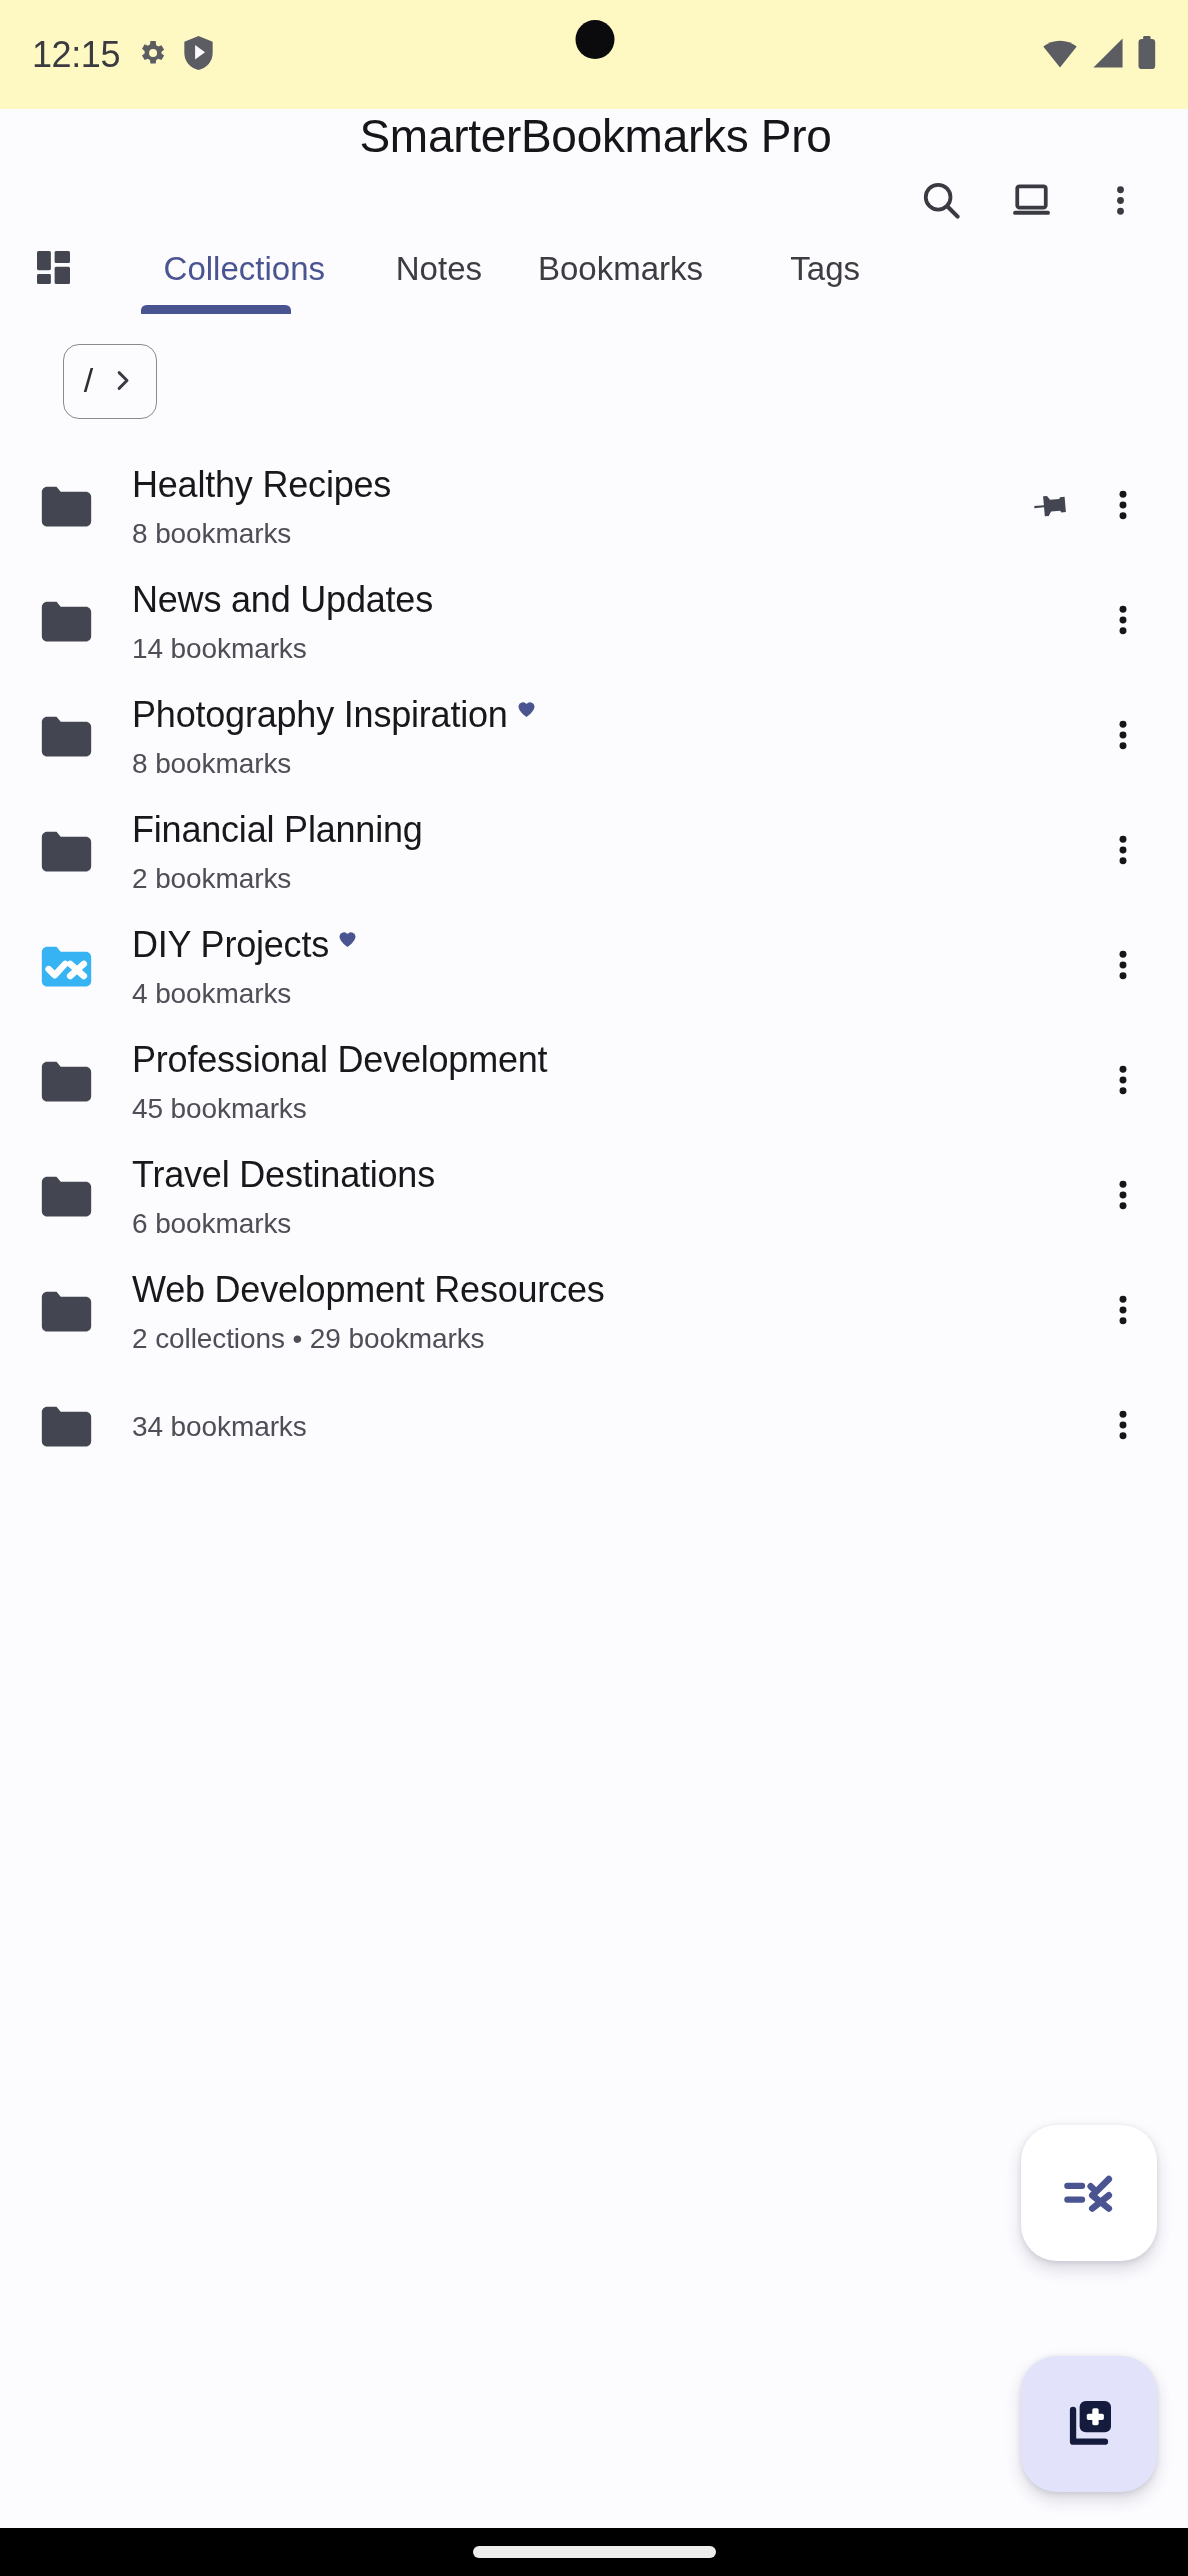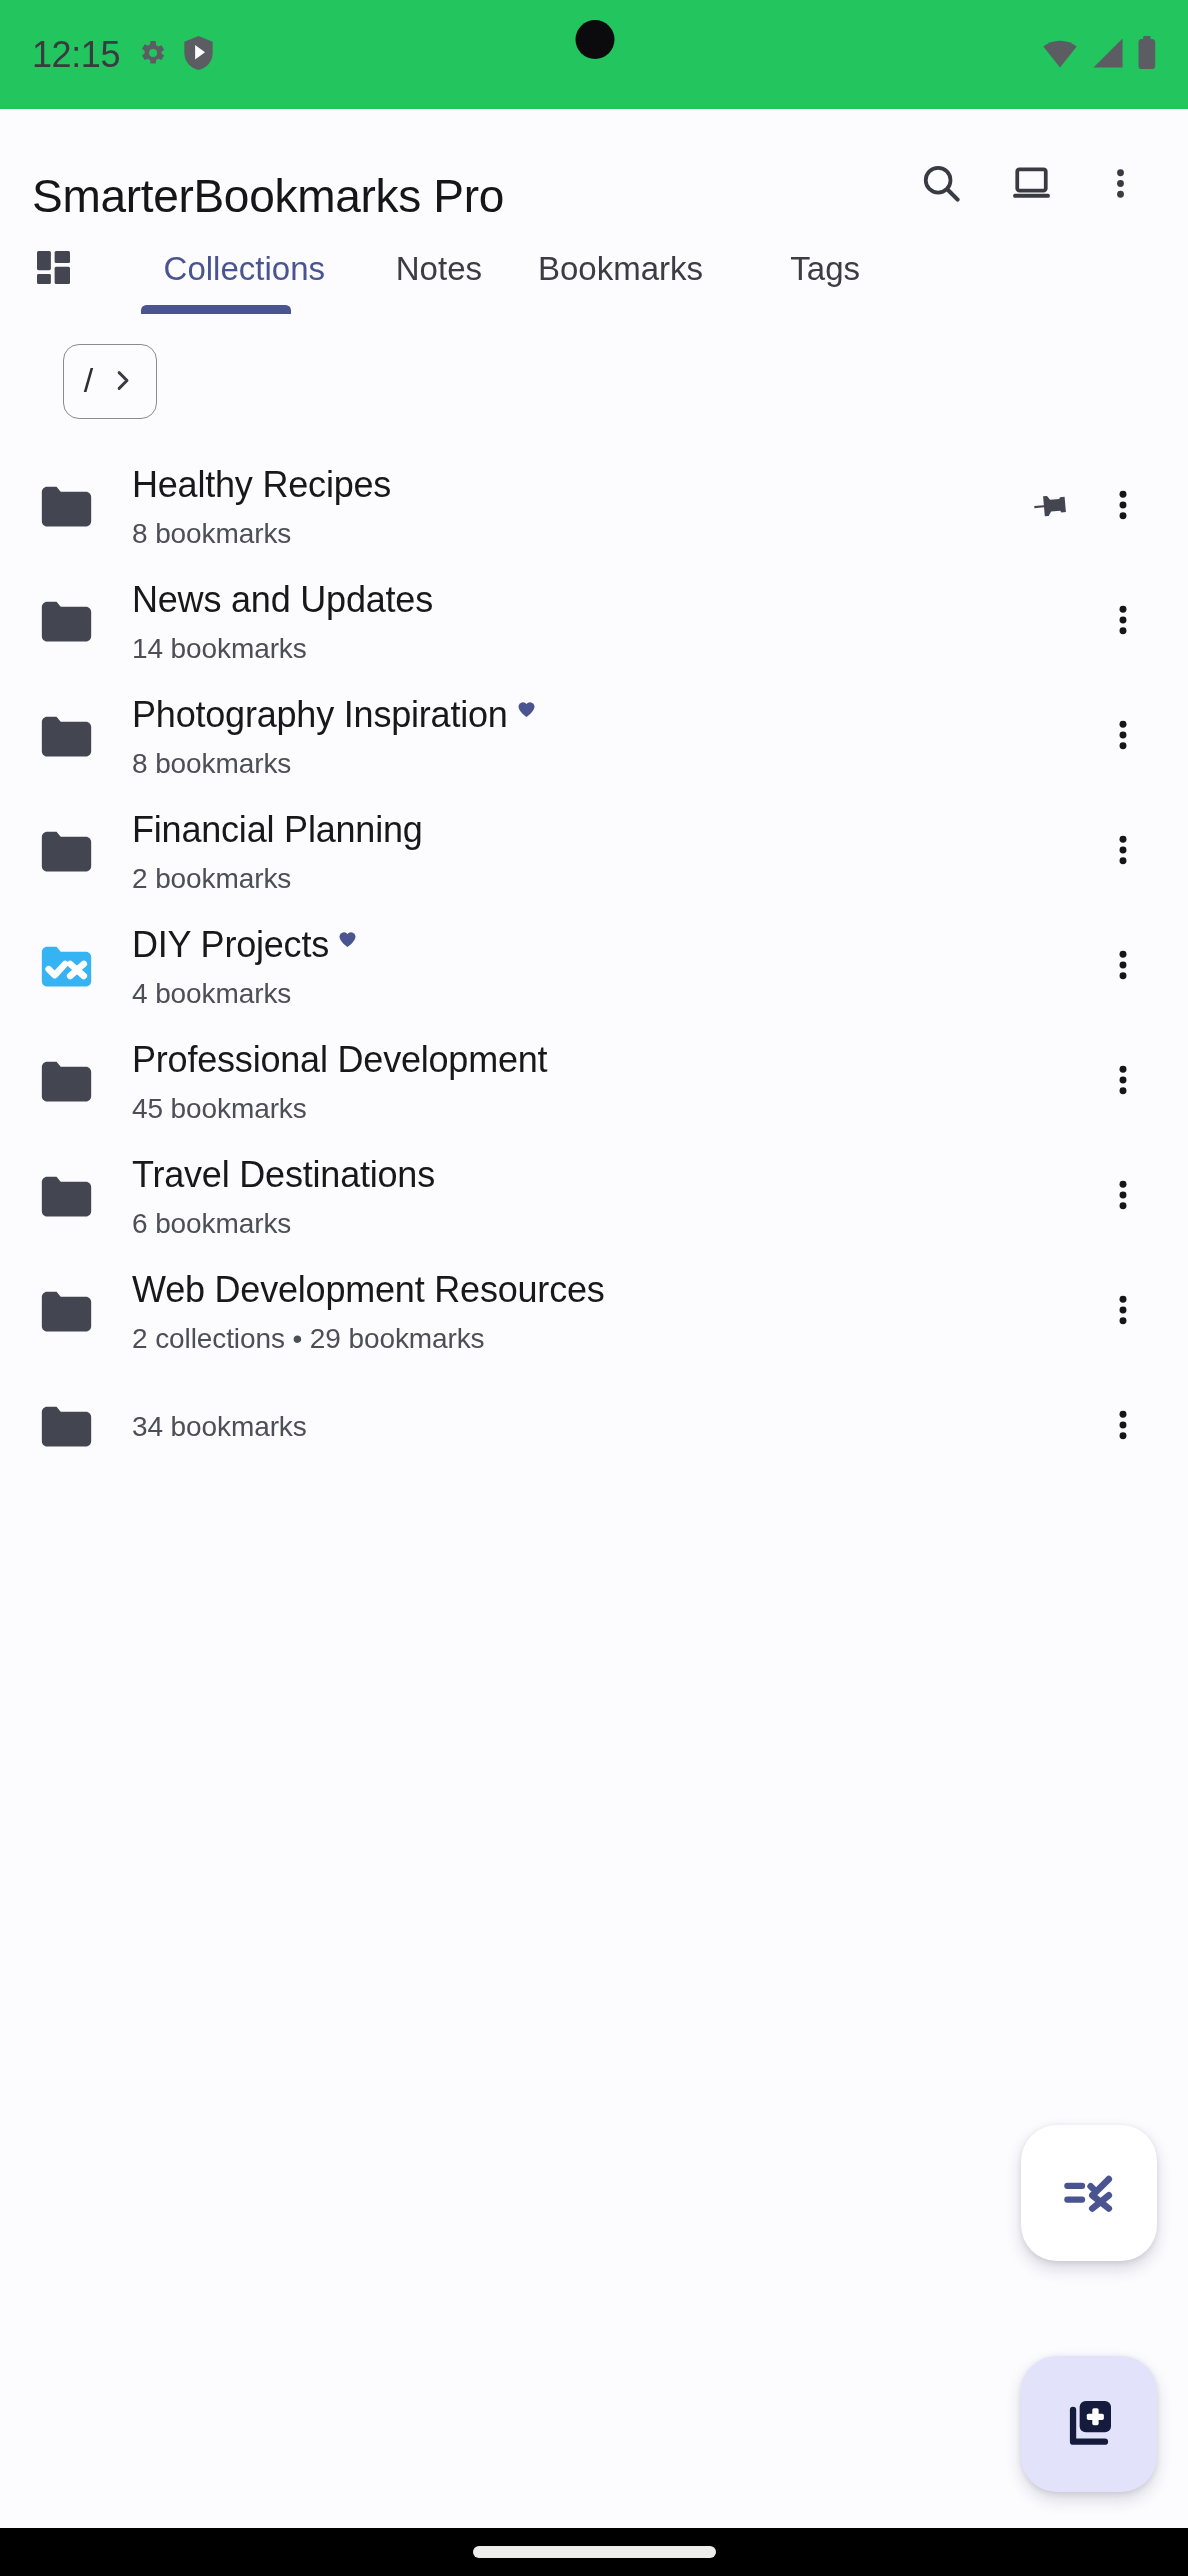--- a/index.html
+++ b/index.html
@@ -15,44 +15,45 @@
     background:#FCFBFE;
     overflow:hidden;
   }
 
   
   .statusbar {
     position:relative;
     height:109px;
     display:flex; align-items:center;
     padding:0 32px;
-    background:#22c55e;
+    background:#fef9c3;
   }
   .sb-left { display:flex; align-items:center; gap:16px; }
   .sb-time {
     font-size:36px; color:#3A3A40; letter-spacing:-0.4px;
     font-family:"Liberation Sans", sans-serif;
   }
   .sb-right {
     margin-left:auto; display:flex; align-items:center; gap:12.5px;
   }
   .sb-icon { display:block; }
   .notch {
     position:absolute;
     left:50%; top:19.7px; transform:translateX(-50%);
     width:39px; height:39px; border-radius:50%;
     background:#0B0B0D;
   }
 
   
   .appbar {
     height:114px;
-    display:flex; align-items:flex-end;
+    display:flex; align-items:center;
     padding:0 30px 0 32px;
     background:#FCFBFE;
+    flex-direction:column;
   }
   .app-title {
     font-size:46px; color:#16161A; font-weight:400;
     letter-spacing:-0.3px; white-space:nowrap;
   }
   .appbar-actions {
     margin-left:auto; display:flex; align-items:center; gap:12.5px;
   }
   .icon-btn {
     width:77px; height:77px; border-radius:50%;

